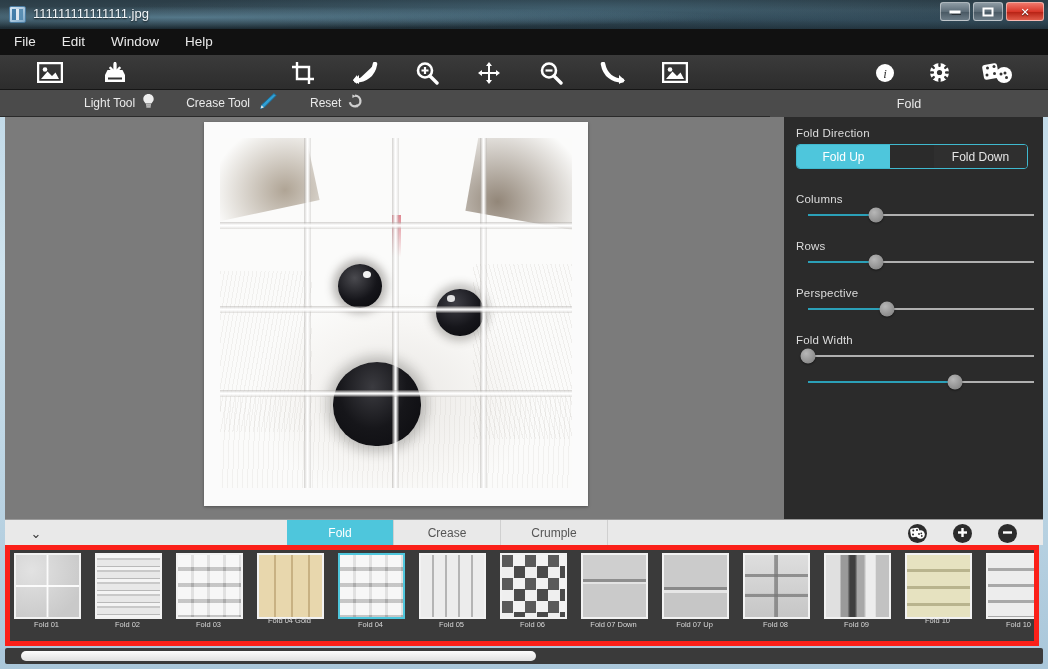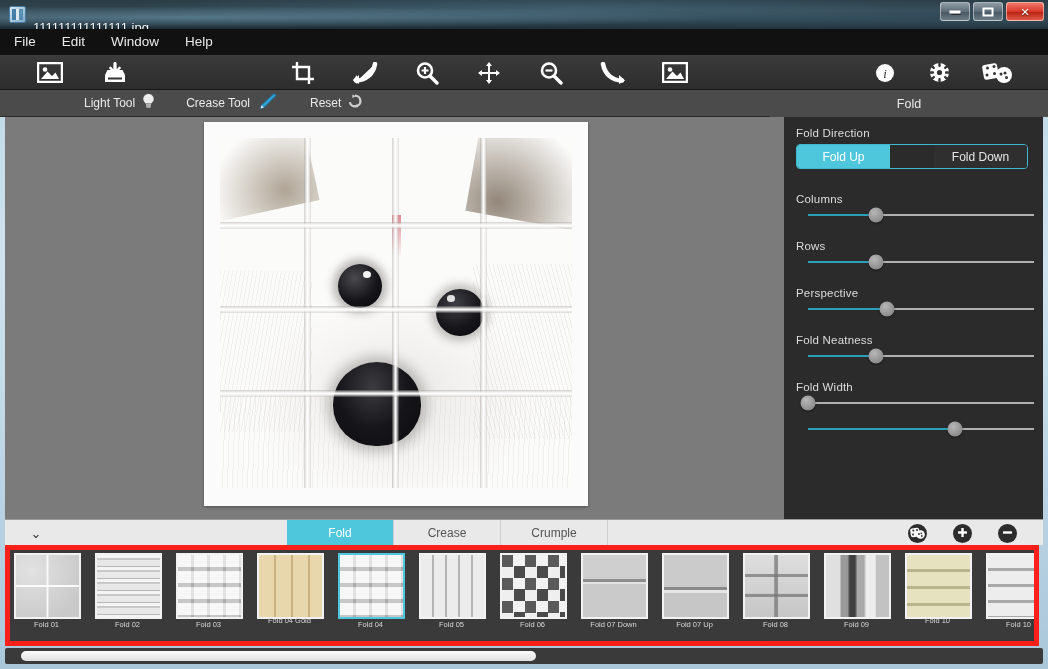--- a/index.html
+++ b/index.html
@@ -33,21 +33,21 @@
     background:linear-gradient(135deg,#d8e8f5,#7fa9c8);
     border:1px solid #4a7ba0; border-radius:2px;
   }
   .tb-icon::after{
     content:""; position:absolute; left:2px; top:2px; right:2px; bottom:2px;
     background:
       linear-gradient(90deg,#2f6f9e 0 33%, #e8eef3 33% 66%, #4d86ad 66% 100%);
     opacity:.85;
   }
   .tb-title{
-    position:absolute; left:33px; top:19px; height:18px; line-height:18px;
+    position:absolute; left:33px; top:5px; height:18px; line-height:18px;
     font-size:13px; color:#f2f7fa;
     text-shadow:0 1px 2px rgba(0,0,0,.85);
     white-space:nowrap;
   }
   .wbtns{ position:absolute; right:4px; top:2px; display:flex; gap:3px; }
   .wbtn{
     width:30px; height:19px; border-radius:3px;
     border:1px solid rgba(255,255,255,.45);
     background:linear-gradient(180deg,#8e9ba4 0%,#5d6d78 50%,#475762 51%,#6b7b86 100%);
     position:relative; cursor:pointer;
@@ -526,27 +526,20 @@
 
     <div class="slider-block">
       <div class="p-label">Perspective</div>
       <div class="track">
         <div class="fill" style="width:35%"></div>
         <div class="knob" style="left:35%"></div>
       </div>
     </div>
 
 
-    <div class="slider-block">
-      <div class="p-label">Fold Neatness</div>
-      <div class="track">
-        <div class="fill" style="width:30%"></div>
-        <div class="knob" style="left:30%"></div>
-      </div>
-    </div>
 
     <div class="slider-block">
       <div class="p-label">Fold Width</div>
       <div class="track">
         <div class="fill" style="width:0%"></div>
         <div class="knob" style="left:0%"></div>
       </div>
     </div>
 
     <div class="slider-block">

